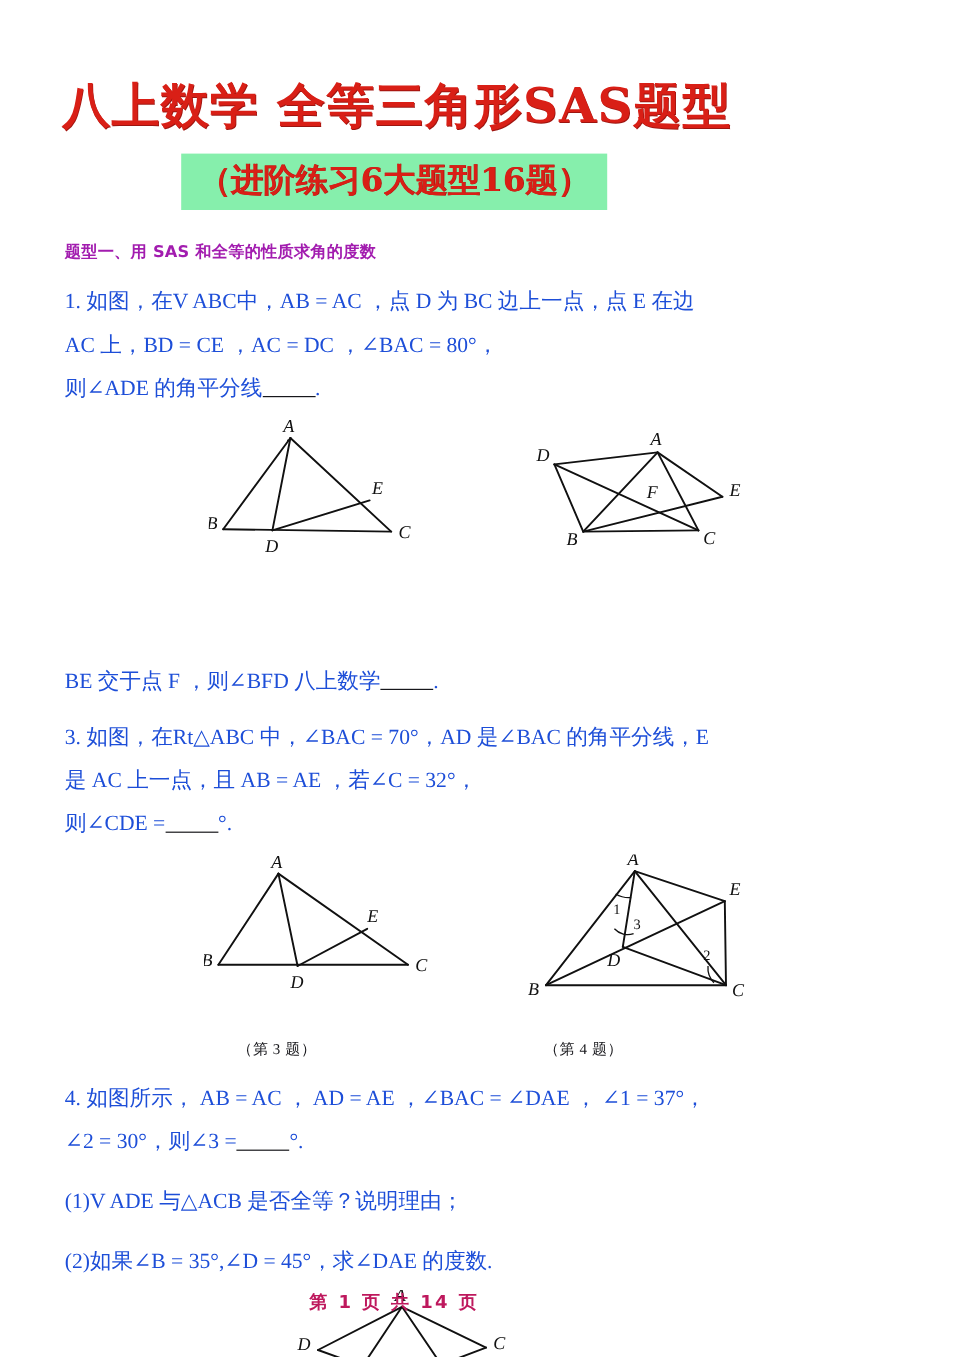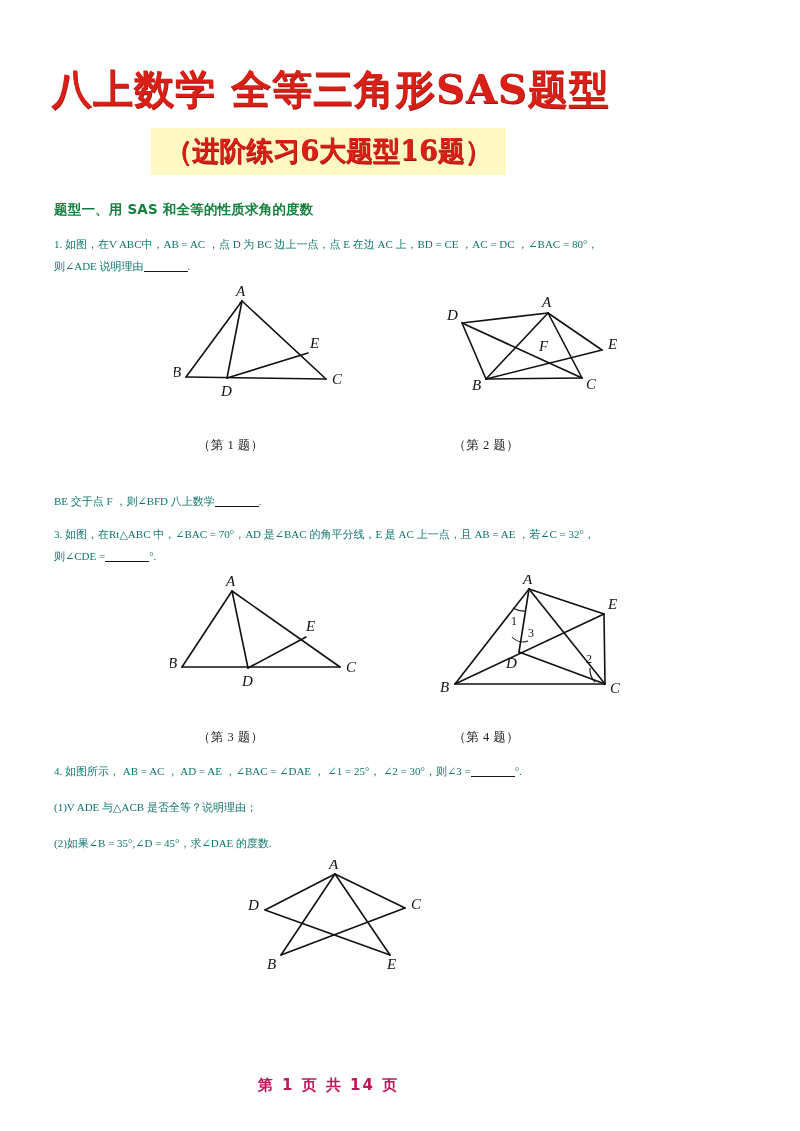--- a/index.html
+++ b/index.html
@@ -36,47 +36,47 @@
     text-shadow: 0.6px 0.6px 0 #9d1510;
     line-height: 1.15;
     white-space: nowrap;
   }
   .subtitle-wrap {
     text-align: center;
     margin-top: 16px;
   }
   .subtitle {
     display: inline-block;
-    background: #fef9c3;
+    background: #86efac;
     color: #d91f16;
     font-family: "DejaVu Serif", "Liberation Serif", serif;
     font-weight: 700;
     font-size: 27px;
     line-height: 1.45;
     padding: 3px 14px 5px 14px;
     text-shadow: 0.5px 0.5px 0 #9d1510;
     white-space: nowrap;
   }
 
   
   .section-heading {
     margin: 26px 0 0 2px;
     font-family: "DejaVu Sans", "Liberation Sans", sans-serif;
     font-weight: 700;
     font-size: 13.5px;
-    color: #15803d;
+    color: #a21caf;
     letter-spacing: 0.2px;
   }
 
   
   .problem {
     margin: 14px 0 0 2px;
-    font-size: 11px;
+    font-size: 18px;
     line-height: 2.0;
-    color: #0f766e;
+    color: #1d4ed8;
     text-align: left;
   }
   .problem.tight { margin-top: 11px; }
   .blank {
     display: inline-block;
     width: 44px;
     border-bottom: 1px solid #17171b;
     vertical-align: -2px;
   }
 
@@ -157,21 +157,21 @@
   <h1 class="title-main">八上数学 全等三角形SAS题型</h1>
 
   <div class="subtitle-wrap">
     <span class="subtitle">（进阶练习6大题型16题）</span>
   </div>
 
   <div class="section-heading">题型一、用 SAS 和全等的性质求角的度数</div>
 
   <div class="problem">
     <span>1. 如图，在V ABC中，AB = AC ，点 D 为 BC 边上一点，点 E 在边 AC 上，BD = CE ，AC = DC ，∠BAC = 80°，</span><br>
-    <span>则∠ADE 说明理由</span><span class="blank"></span>.
+    <span>则∠ADE 的角平分线</span><span class="blank"></span>.
   </div>
 
   <div class="fig-row">
 
     <div class="fig" style="left:122px;">
       <svg width="220" height="120" viewBox="0 0 220 120">
         <line x1="66" y1="18" x2="66" y2="18"></line>
 
         <line x1="68" y1="16" x2="12" y2="92"></line>
 
@@ -211,24 +211,20 @@
         <text x="98" y="22">A</text>
         <text x="3" y="35">D</text>
         <text x="164" y="64">E</text>
         <text x="28" y="105">B</text>
         <text x="142" y="104">C</text>
         <text x="95" y="66">F</text>
       </svg>
     </div>
   </div>
 
-  <div class="cap-row">
-    <div class="fig-cap cap-left">（第 1 题）</div>
-    <div class="fig-cap cap-right">（第 2 题）</div>
-  </div>
 
   <div class="problem">
     <br>
     <span>BE 交于点 F ，则∠BFD 八上数学</span><span class="blank"></span>.
   </div>
 
   <div class="problem tight">
     <span>3. 如图，在Rt△ABC 中，∠BAC = 70°，AD 是∠BAC 的角平分线，E 是 AC 上一点，且 AB = AE ，若∠C = 32°，</span><br>
     <span>则∠CDE =</span><span class="blank"></span><span>°.</span>
   </div>
@@ -288,21 +284,21 @@
       </svg>
     </div>
   </div>
 
   <div class="cap-row">
     <div class="fig-cap cap-left">（第 3 题）</div>
     <div class="fig-cap cap-right">（第 4 题）</div>
   </div>
 
   <div class="problem">
-    <span>4. 如图所示， AB = AC ， AD = AE ，∠BAC = ∠DAE ， ∠1 = 25°， ∠2 = 30°，则∠3 =</span><span class="blank"></span><span>°.</span>
+    <span>4. 如图所示， AB = AC ， AD = AE ，∠BAC = ∠DAE ， ∠1 = 37°， ∠2 = 30°，则∠3 =</span><span class="blank"></span><span>°.</span>
   </div>
 
   <div class="problem">
     <span>(1)V ADE 与△ACB 是否全等？说明理由；</span>
   </div>
   <div class="problem">
     <span>(2)如果∠B = 35°,∠D = 45°，求∠DAE 的度数.</span>
   </div>
 
   <div class="center-fig">

